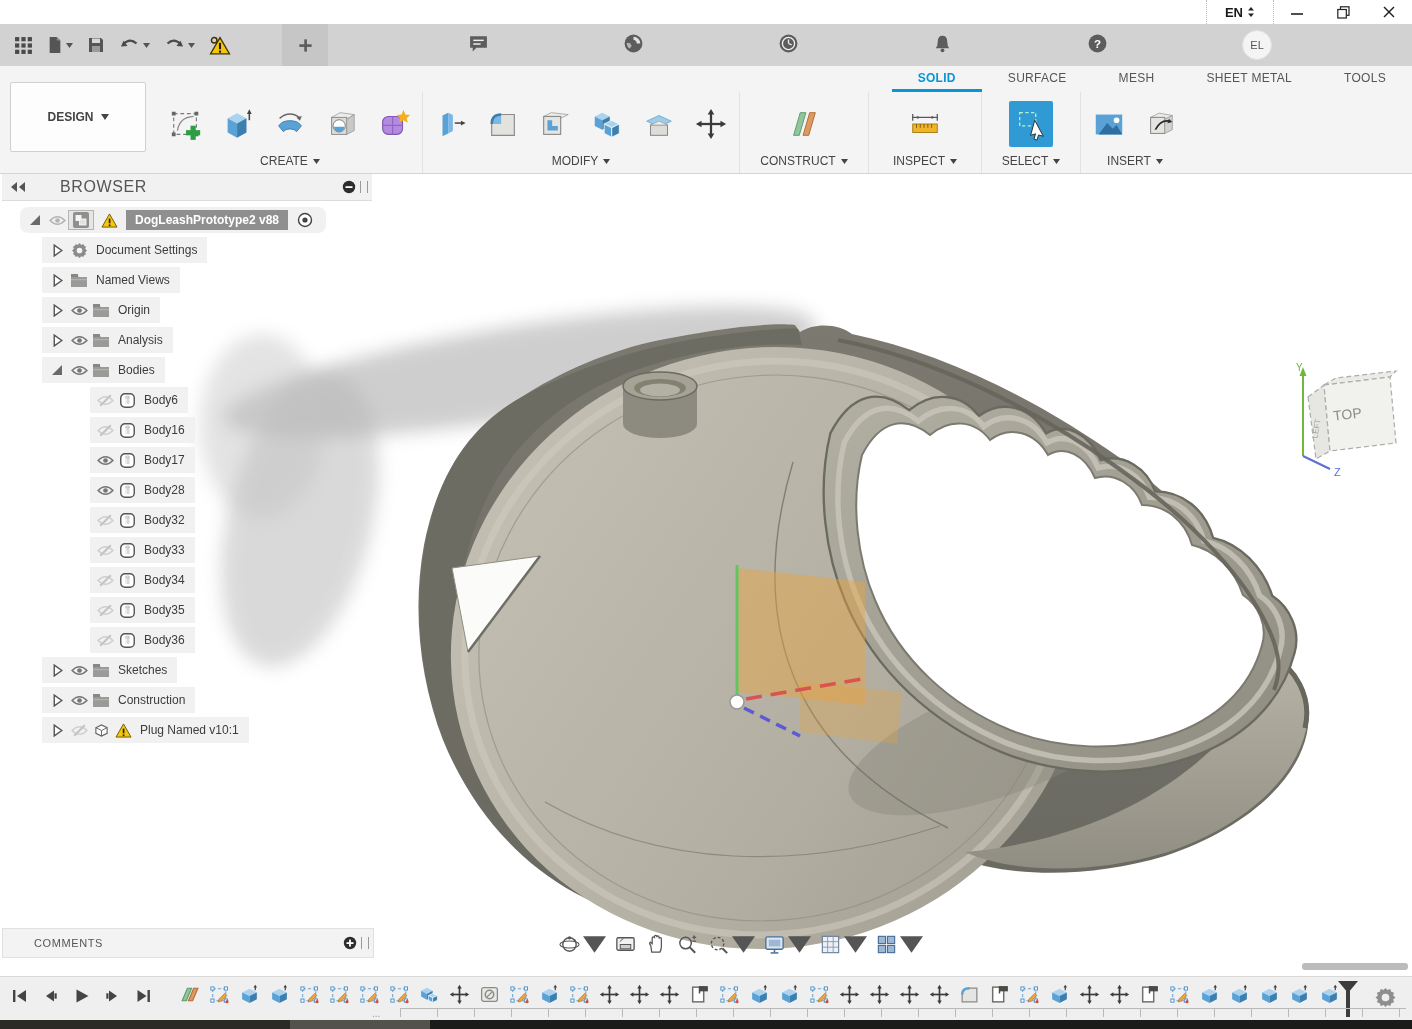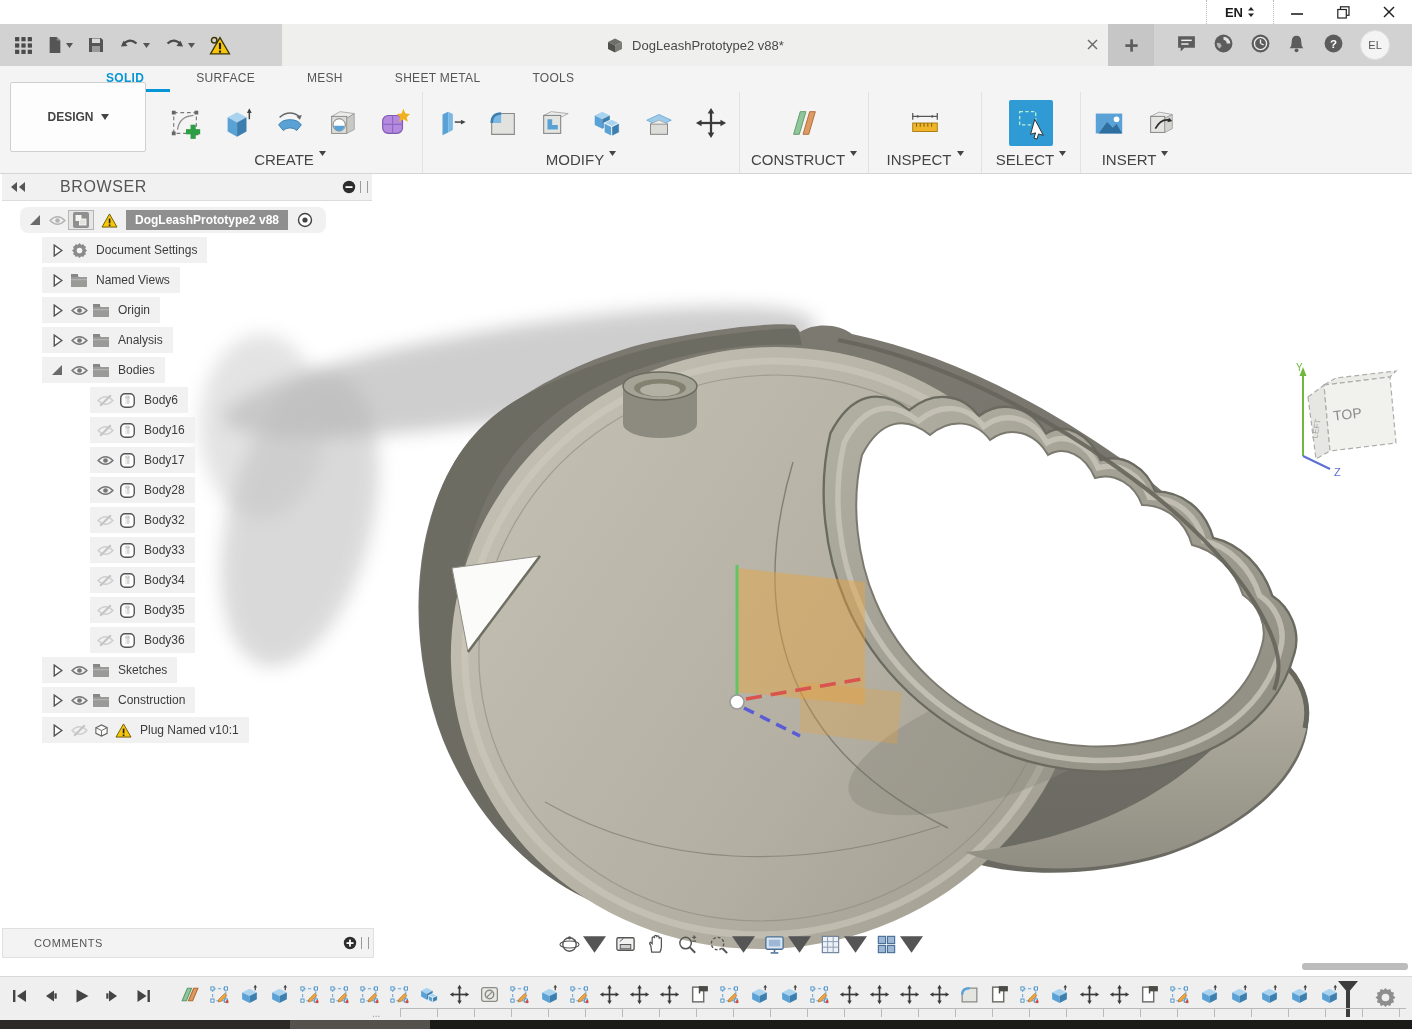--- a/index.html
+++ b/index.html
@@ -14,31 +14,31 @@
   .appicons{display:flex;align-items:center;gap:6px;padding:0 10px;width:262px;}
   .ic-btn{display:flex;align-items:center;gap:3px;padding:4px;cursor:pointer;}
   .doc-tab{flex:0 0 826px;background:#efefee;display:flex;align-items:center;position:relative;}
   .doc-title-wrap{margin:0 auto;display:flex;align-items:center;gap:8px;font-size:13px;color:#4a4a4a;}
   .tab-close{position:absolute;right:10px;top:12px;}
   .newtab{width:46px;background:#c6c6c6;display:flex;align-items:center;justify-content:center;}
   .righticons{flex:1;display:flex;align-items:center;justify-content:space-evenly;padding:0 6px;}
   .avatar{width:28px;height:28px;border-radius:50%;background:#f4f4f4;display:flex;align-items:center;justify-content:center;font-size:11px;color:#555;border:1px solid #e0e0e0;}
   
   .ribbon{position:absolute;left:0;top:66px;width:100%;height:107px;background:#f4f4f4;border-bottom:1px solid #d5d5d5;z-index:40;}
-  .ribbon-tabs{display:flex;height:26px;align-items:center;padding-left:80px;}
+  .ribbon-tabs{display:flex;height:26px;align-items:center;padding-left:102px;justify-content:flex-end;}
   .rtab{font-size:12px;color:#555;padding:5px 26px 4px;letter-spacing:.3px;cursor:pointer;border-bottom:3px solid transparent;}
   .rtab.active{color:#0696d7;font-weight:bold;border-bottom:3px solid #0696d7;}
   .design-btn{position:absolute;left:10px;top:16px;width:134px;height:68px;background:#fdfdfd;border:1px solid #d0d0d0;border-radius:2px;display:flex;align-items:center;justify-content:center;gap:7px;font-size:12px;font-weight:bold;color:#444;cursor:pointer;}
   .ribbon-groups{position:absolute;left:158px;top:26px;right:0;bottom:0;display:flex;}
   .rgroup{display:flex;flex-direction:column;align-items:center;justify-content:space-between;border-right:1px solid #e2e2e2;padding:2px 6px 3px;}
   .rgroup:last-child{border-right:none;}
   .rg-icons{display:flex;align-items:center;gap:8px;flex:1;}
   .rbtn{width:44px;height:46px;display:flex;align-items:center;justify-content:center;cursor:pointer;border-radius:2px;}
   .rbtn svg{width:34px;height:34px;}
-  .rg-label{font-size:15px;color:#444;display:flex;align-items:flex-start;gap:5px;padding-bottom:2px;cursor:pointer;}
+  .rg-label{font-size:12px;color:#444;display:flex;align-items:center;gap:5px;padding-bottom:2px;cursor:pointer;}
   .sel-big{background:#2f9ad4;}
   
   .viewport{position:absolute;left:0;top:174px;width:1412px;height:846px;background:#fff;z-index:1;}
   
   .panel-head{height:26px;background:#f1f1f1;border-bottom:1px solid #dcdcdc;display:flex;align-items:center;font-size:16px;color:#555;letter-spacing:.6px;gap:28px;}
   .browser{position:absolute;left:2px;top:174px;width:370px;z-index:20;}
   .grip{display:inline-block;width:6px;height:12px;border-left:1.5px solid #9a9a9a;border-right:1.5px solid #9a9a9a;margin:0 4px;}
   .tree{padding-top:6px;}
   .tree-row{display:flex;align-items:center;height:26px;margin-bottom:4px;width:max-content;background:rgba(240,240,240,.92);padding:0 10px 0 4px;cursor:pointer;}
   .tree-row.lvl1{margin-left:40px;}
@@ -253,34 +253,20 @@
         </svg>
       </span>
     <span class="ic-btn">
         <svg width="22" height="19" viewBox="0 0 20 18">
           <path d="M10 1.5 L19 17 L1 17 Z" fill="#f6c60d" stroke="#3d3400" stroke-width="1.2"></path>
           <rect x="9" y="6.5" width="2" height="6" fill="#1d1d1d"></rect>
           <rect x="9" y="13.8" width="2" height="2" fill="#1d1d1d"></rect>
           <circle cx="4.5" cy="4" r="2.6" fill="none" stroke="#3d3400" stroke-width="1.4"></circle>
         </svg>
       </span>
-  </div>
-  <div class="doc-tab">
-    <div class="doc-title-wrap">
-      <svg width="18" height="18" viewBox="0 0 18 18">
-          <polygon points="2,6 9,2.5 16,6 9,9.5" fill="#6e6e6a"></polygon>
-          <polygon points="2,6 2,13 9,16.5 9,9.5" fill="#4f4f4b"></polygon>
-          <polygon points="16,6 16,13 9,16.5 9,9.5" fill="#7d7d78"></polygon>
-        </svg>
-      <span>DogLeashPrototype2 v88*</span>
-    </div>
-    <span class="tab-close"><svg width="11" height="11">
-          <line x1="1" y1="1" x2="10" y2="10" stroke="#6a6a6a" stroke-width="1.4"></line>
-          <line x1="10" y1="1" x2="1" y2="10" stroke="#6a6a6a" stroke-width="1.4"></line>
-        </svg></span>
   </div>
   <div class="newtab">
       <svg width="17" height="17" viewBox="0 0 18 18">
         <g fill="#5c5c5c">
           <rect x="7.7" y="2.5" width="2.8" height="13"></rect>
           <rect x="2.5" y="7.7" width="13" height="2.8"></rect>
         </g>
       </svg>
     </div>
   <div class="righticons">

